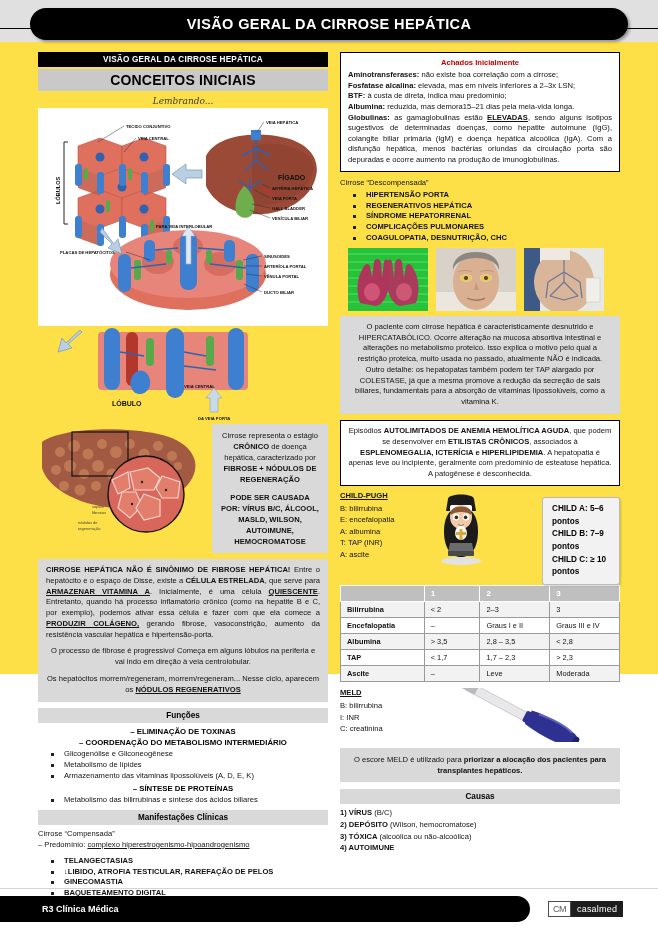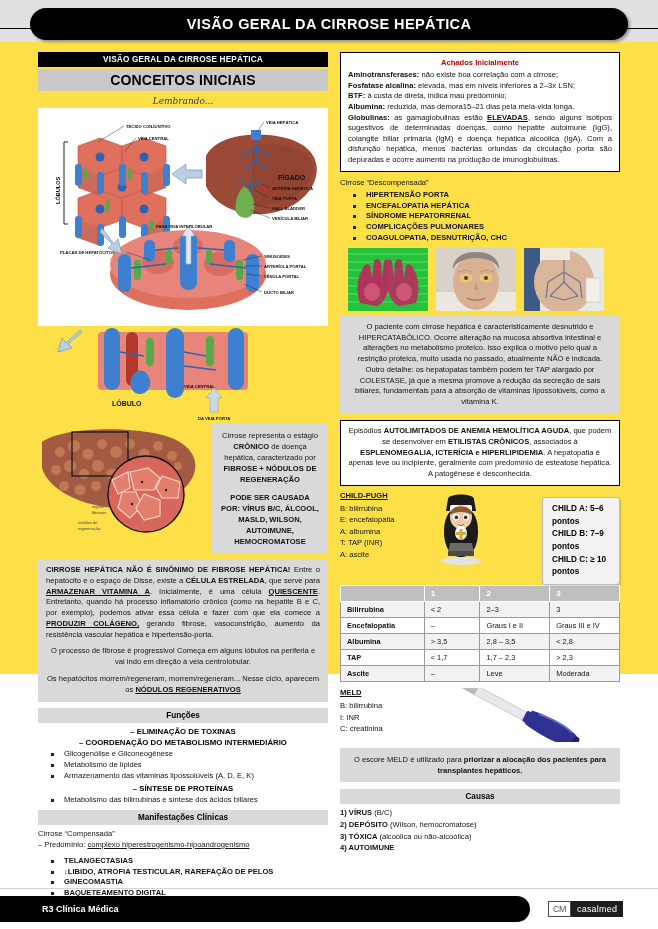--- a/index.html
+++ b/index.html
@@ -428,21 +428,21 @@
         <div><span class="b">Albumina:</span><span> reduzida, mas demora15–21 dias pela meia-vida longa.</span></div>
         <div class="txt-j" style="margin-top:0;">
           <span class="b">Globulinas:</span><span> as gamaglobulinas estão </span><span class="b u">ELEVADAS</span><span>, sendo alguns isotipos sugestivos de determinadas doenças, como hepatite autoimune (IgG), colangite biliar primária (IgM) e doença hepática alcoólica (IgA). Com a disfunção hepática, menos bactérias oriundas da circulação porta são depuradas e ocorre aumento na produção de imunoglobulinas.</span>
         </div>
       </div>
     </div>
 
     <div class="txt" style="margin-top:6px;">Cirrose “Descompensada”</div>
     <ul class="sq" style="margin-top:2px;">
       <li>HIPERTENSÃO PORTA</li>
-      <li>ENCEFALOPATIA HEPÁTICA</li>
+      <li>REGENERATIVOS HEPÁTICA</li>
       <li>SÍNDROME HEPATORRENAL</li>
       <li>COMPLICAÇÕES PULMONARES</li>
       <li>COAGULOPATIA, DESNUTRIÇÃO, CHC</li>
     </ul>
 
     <div class="photos">
       <div class="photo">
         <svg width="80" height="63" viewBox="0 0 80 63">
           <rect width="80" height="63" fill="#27c23a"></rect>
           <g stroke="#55e06a" stroke-width="1.2">

